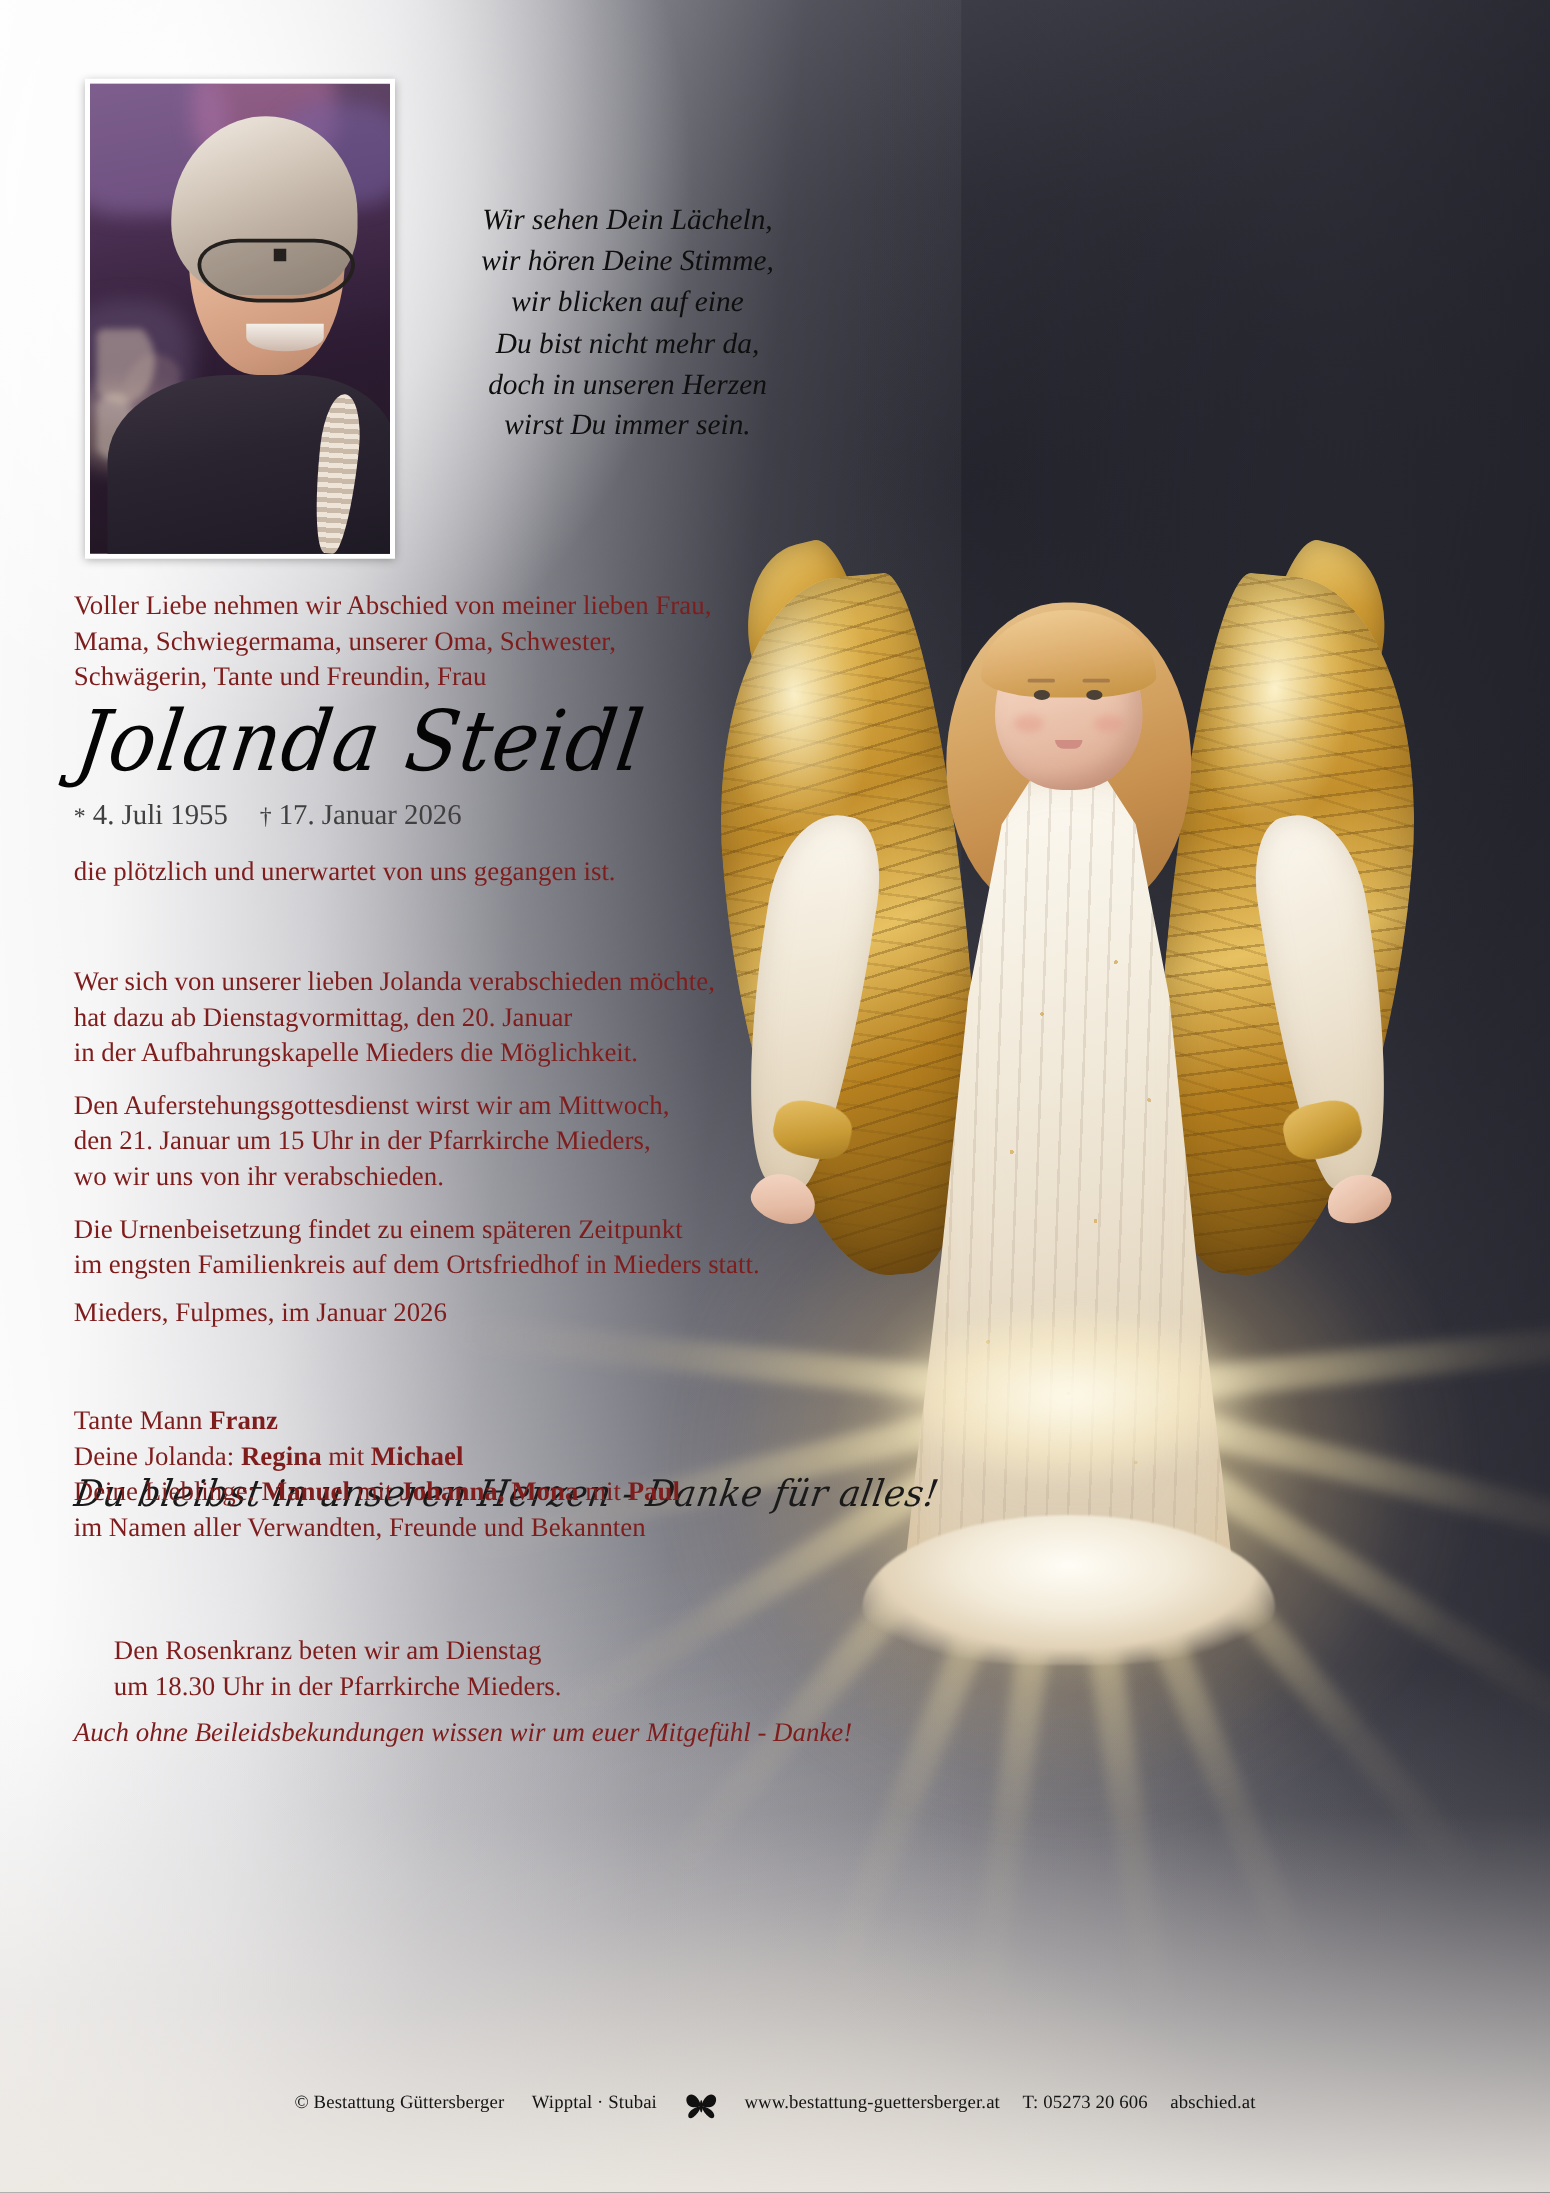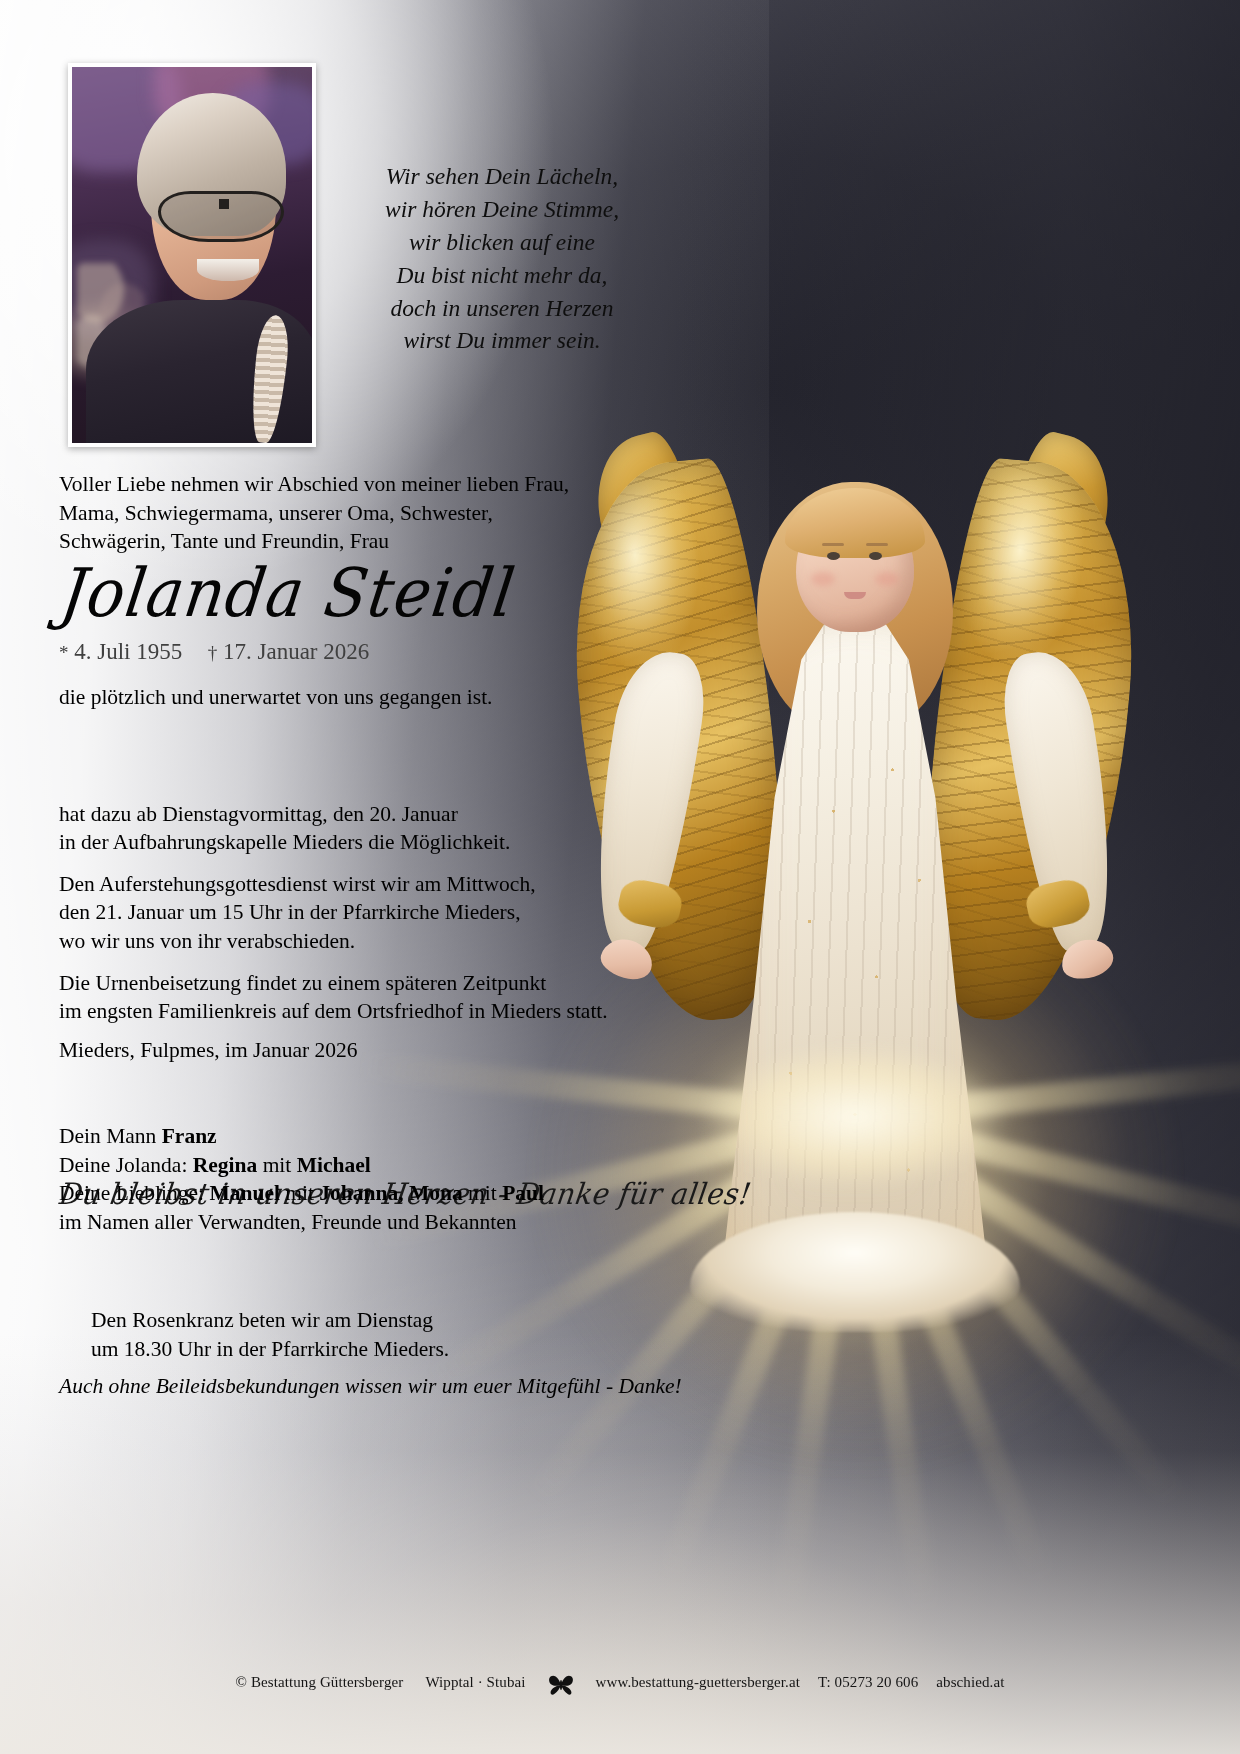--- a/index.html
+++ b/index.html
@@ -280,21 +280,21 @@
     font-style: italic;
     font-size: 23.5px;
     line-height: 1.40;
     color: #0e0e0e;
   }
   .poem div { white-space: nowrap; }
 
   .txt {
     position: absolute;
     left: 59px;
-    color: #000000;
+    color: #7f1d1d;
     font-size: 21.5px;
     line-height: 1.33;
   }
   .txt p { margin: 0; }
   .txt p + p { margin-top: 13px; }
 
   .intro   { top: 470px; width: 600px; }
   .died    { top: 683px; width: 600px; }
   .funeral { top: 771px; width: 620px; }
   .place   { top: 1036px; width: 600px; }
@@ -463,21 +463,21 @@
     <span class="sym">†</span>
     <span>17. Januar 2026</span>
   </div>
 
   <div class="txt died">
     <p><span>die plötzlich und unerwartet von uns gegangen ist.</span></p>
   </div>
 
   <div class="txt funeral">
     <p>
-      <br>
+      <span>Wer sich von unserer lieben Jolanda verabschieden möchte,</span><br>
       <span>hat dazu ab Dienstagvormittag, den 20. Januar</span><br>
       <span>in der Aufbahrungskapelle Mieders die Möglichkeit.</span>
     </p>
     <p>
       <span>Den Auferstehungsgottesdienst wirst wir am Mittwoch,</span><br>
       <span>den 21. Januar um 15 Uhr in der Pfarrkirche Mieders,</span><br>
       <span>wo wir uns von ihr verabschieden.</span>
     </p>
     <p>
       <span>Die Urnenbeisetzung findet zu einem späteren Zeitpunkt</span><br>
@@ -486,21 +486,21 @@
   </div>
 
   <div class="txt place">
     <p><span>Mieders, Fulpmes, im Januar 2026</span></p>
   </div>
 
   <div class="script-line">Du bleibst in unseren Herzen - Danke für alles!</div>
 
   <div class="txt family">
     <p>
-      <span>Dein Mann </span><b>Franz</b><br>
+      <span>Tante Mann </span><b>Franz</b><br>
       <span>Deine Jolanda: </span><b>Regina</b><span> mit </span><b>Michael</b><br>
       <span>Deine Lieblinge: </span><b>Manuel</b><span> mit </span><b>Johanna,</b><span> </span><b>Mona</b><span> mit </span><b>Paul</b><br>
       <span>im Namen aller Verwandten, Freunde und Bekannten</span>
     </p>
   </div>
 
   <div class="txt rosary">
     <p><span>Den Rosenkranz beten wir am Dienstag</span><br>
        <span>um 18.30 Uhr in der Pfarrkirche Mieders.</span></p>
   </div>

